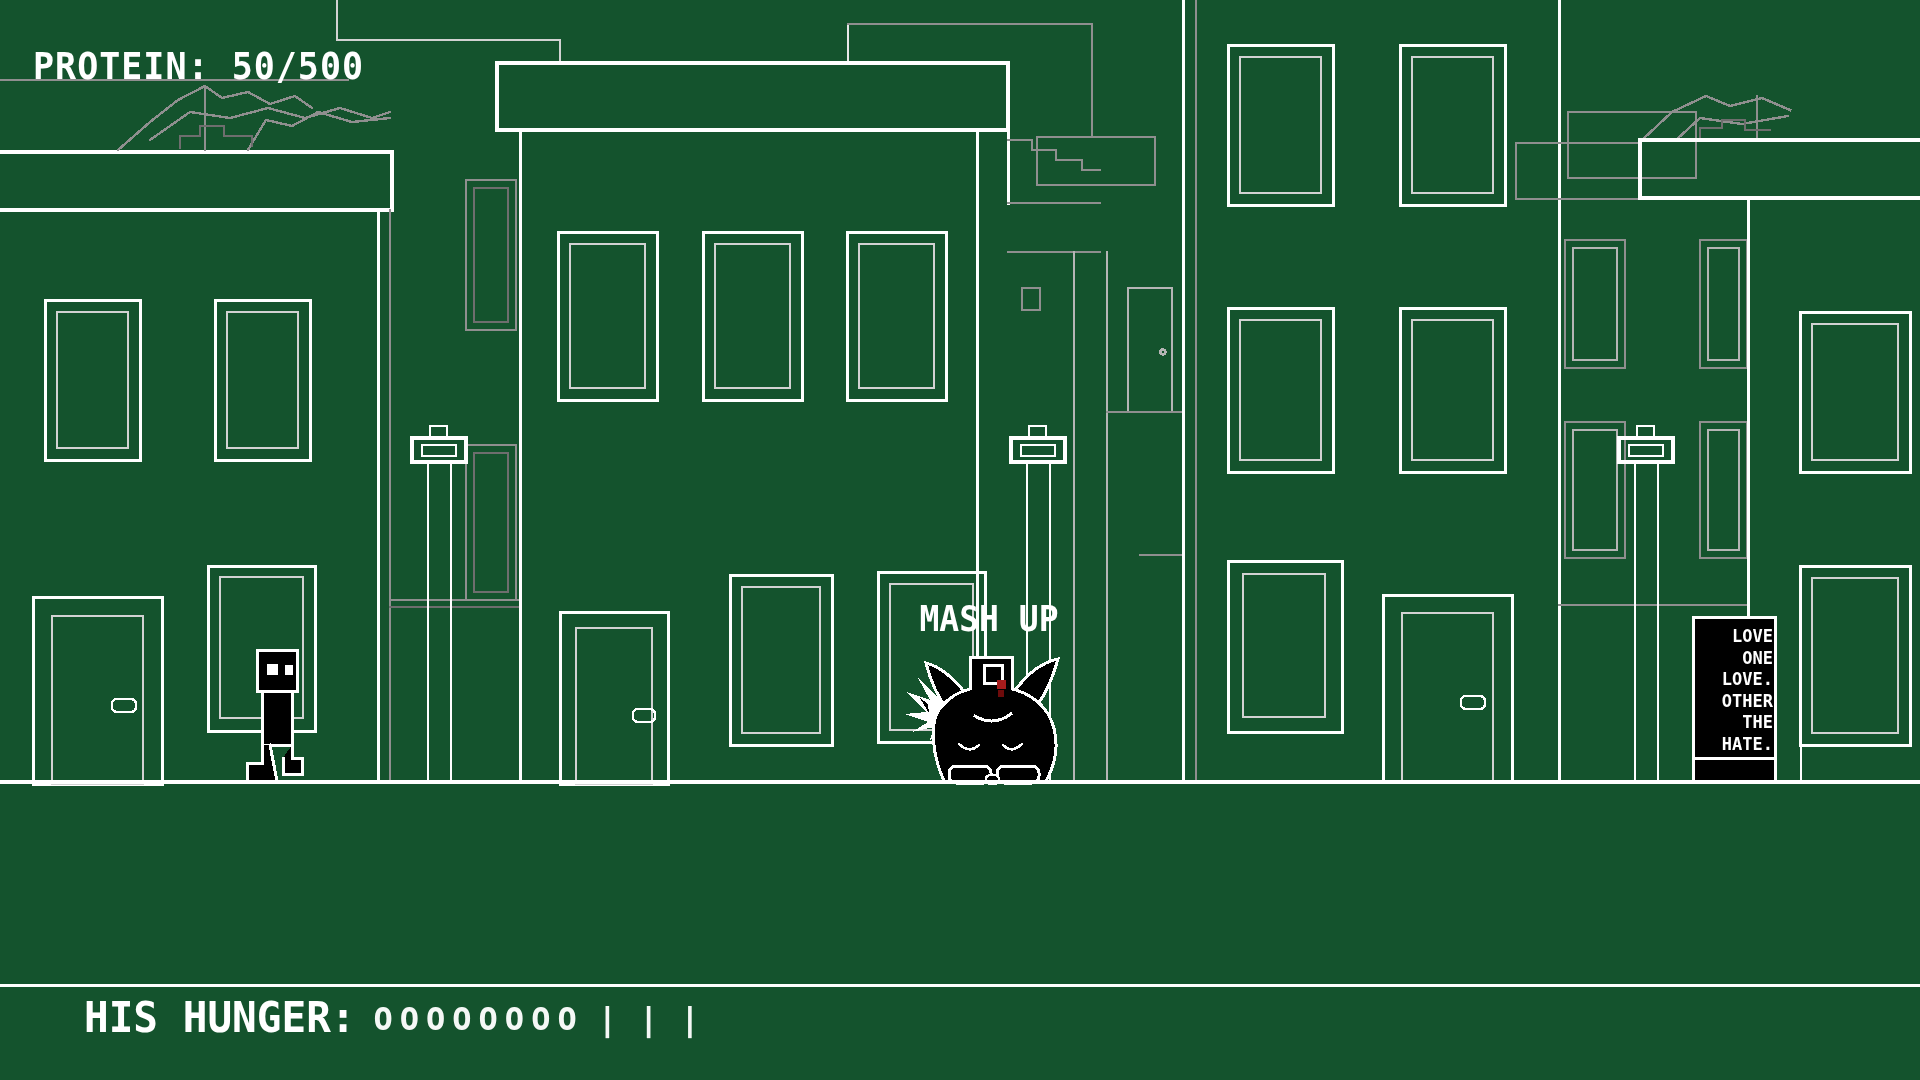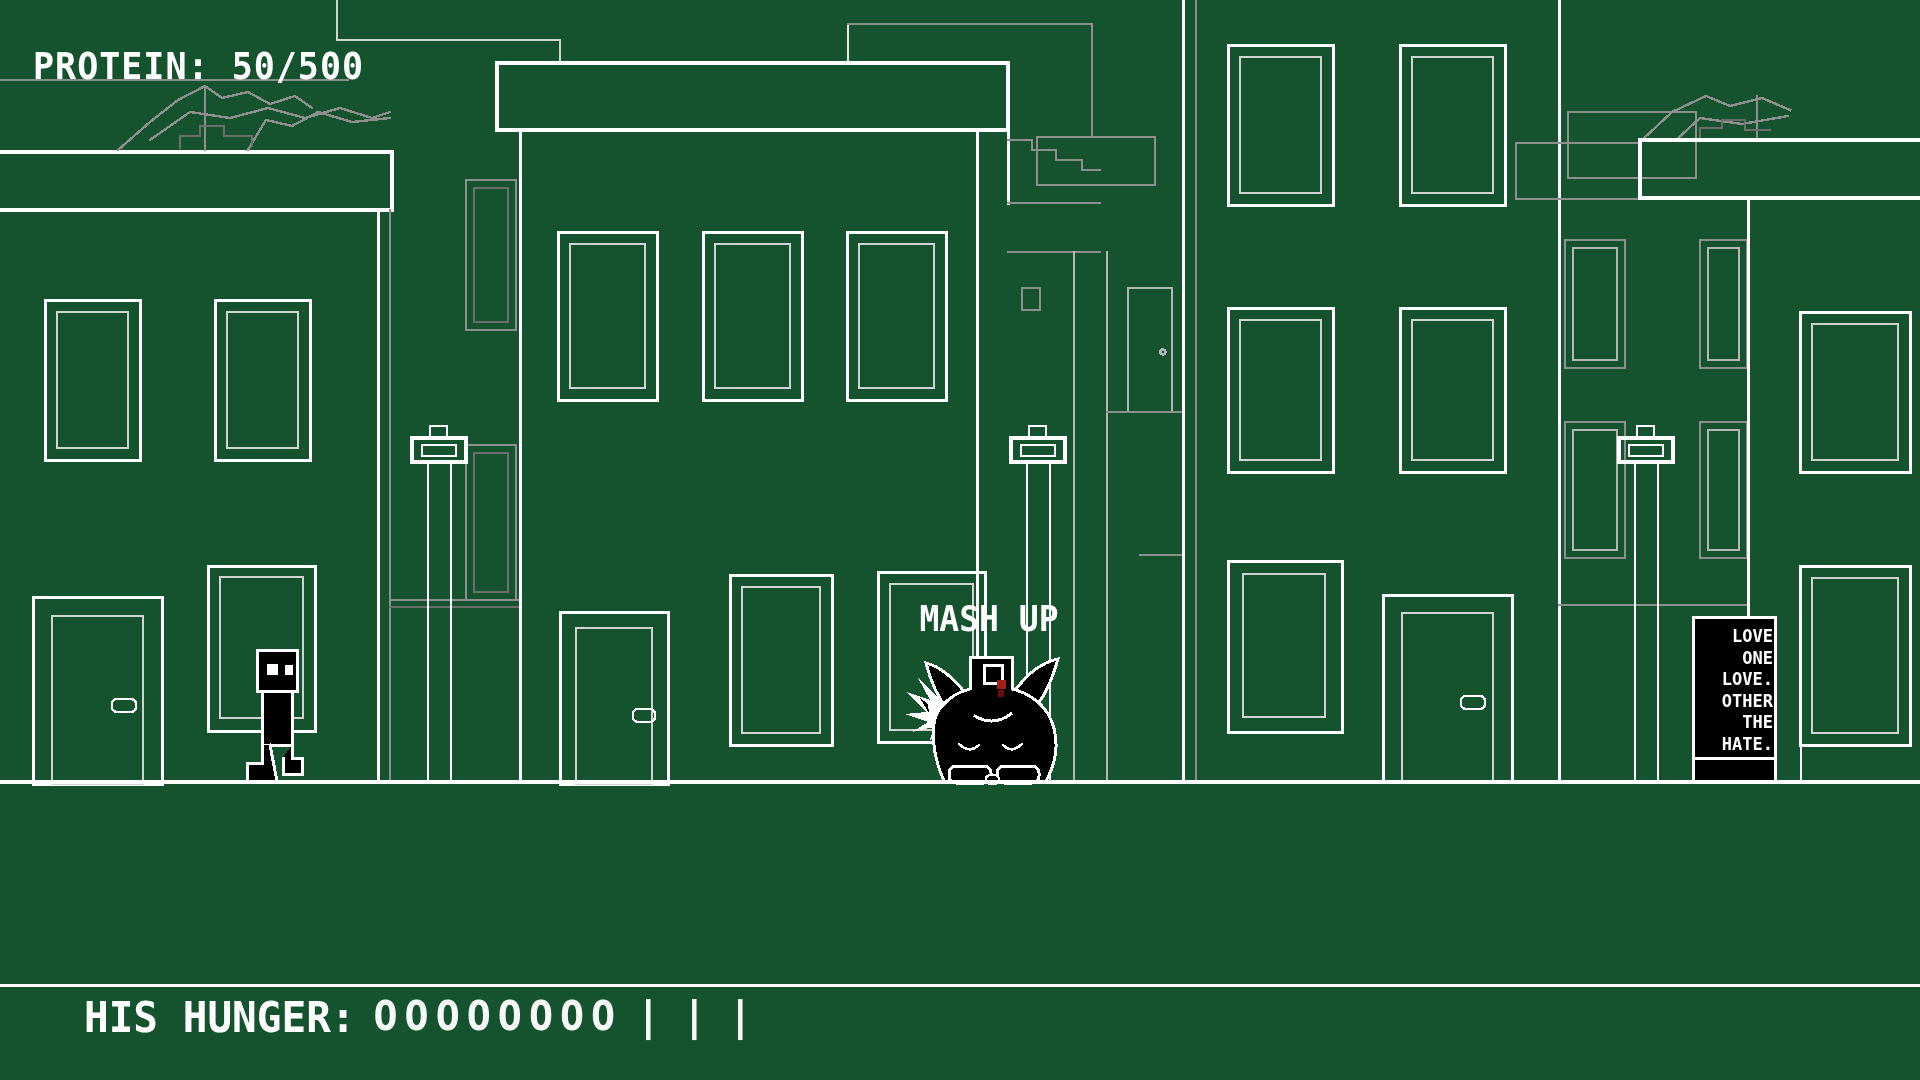--- a/index.html
+++ b/index.html
@@ -4,21 +4,21 @@
 <style>
   html,body{margin:0;padding:0;background:#000;}
   #screen{position:relative;width:1920px;height:1080px;background:#14532d;overflow:hidden;
           font-family:"DejaVu Sans Mono","Liberation Mono",monospace;}
   #scene{position:absolute;left:0;top:0;}
   .hud{position:absolute;color:#fff;font-weight:bold;white-space:nowrap;}
   #protein{left:33px;top:44px;font-size:35px;letter-spacing:1px;transform:scaleY(1.08);transform-origin:left top;}
   #mashup{left:903px;top:598px;width:172px;text-align:center;font-size:33px;letter-spacing:0px;transform:scaleY(1.05);transform-origin:center top;}
   #hungerbar{left:36px;top:992px;display:flex;align-items:baseline;margin-left:48px;}
   #hunger-label{font-size:41px;letter-spacing:0px;transform:scaleY(1.05);transform-origin:left top;}
-  .meter{font-size:40px;color:#fff;font-weight:bold;}
+  .meter{font-size:32px;color:#fff;font-weight:bold;}
   #meter-filled{margin-left:18px;letter-spacing:7px;opacity:.96;}
   #meter-empty{margin-left:14px;letter-spacing:22px;opacity:.96;}
   #signtext{left:1701px;top:626px;width:72px;font-size:17px;line-height:21.5px;letter-spacing:0px;text-align:right;}
   #signtext div{height:21.5px;}
 </style>
 </head>
 <body>
 
 <div id="screen">
 

